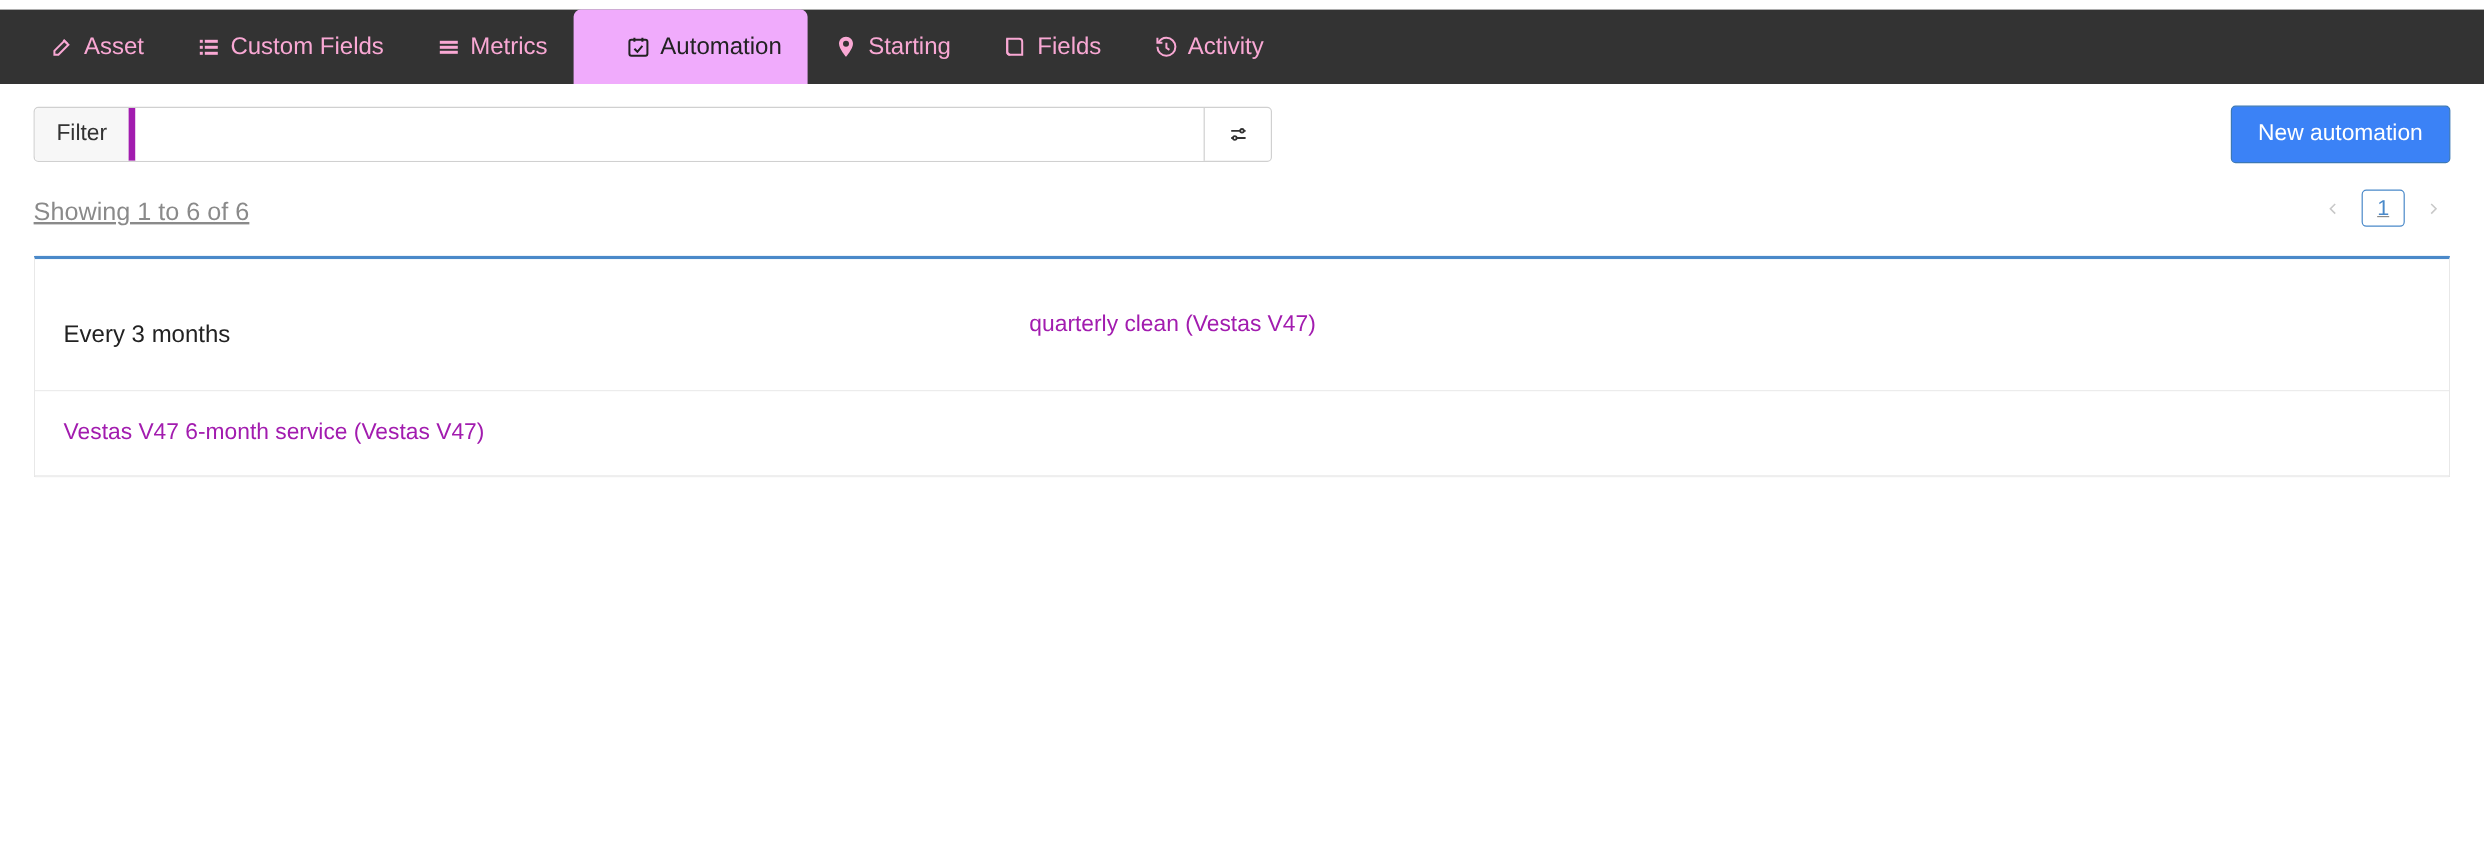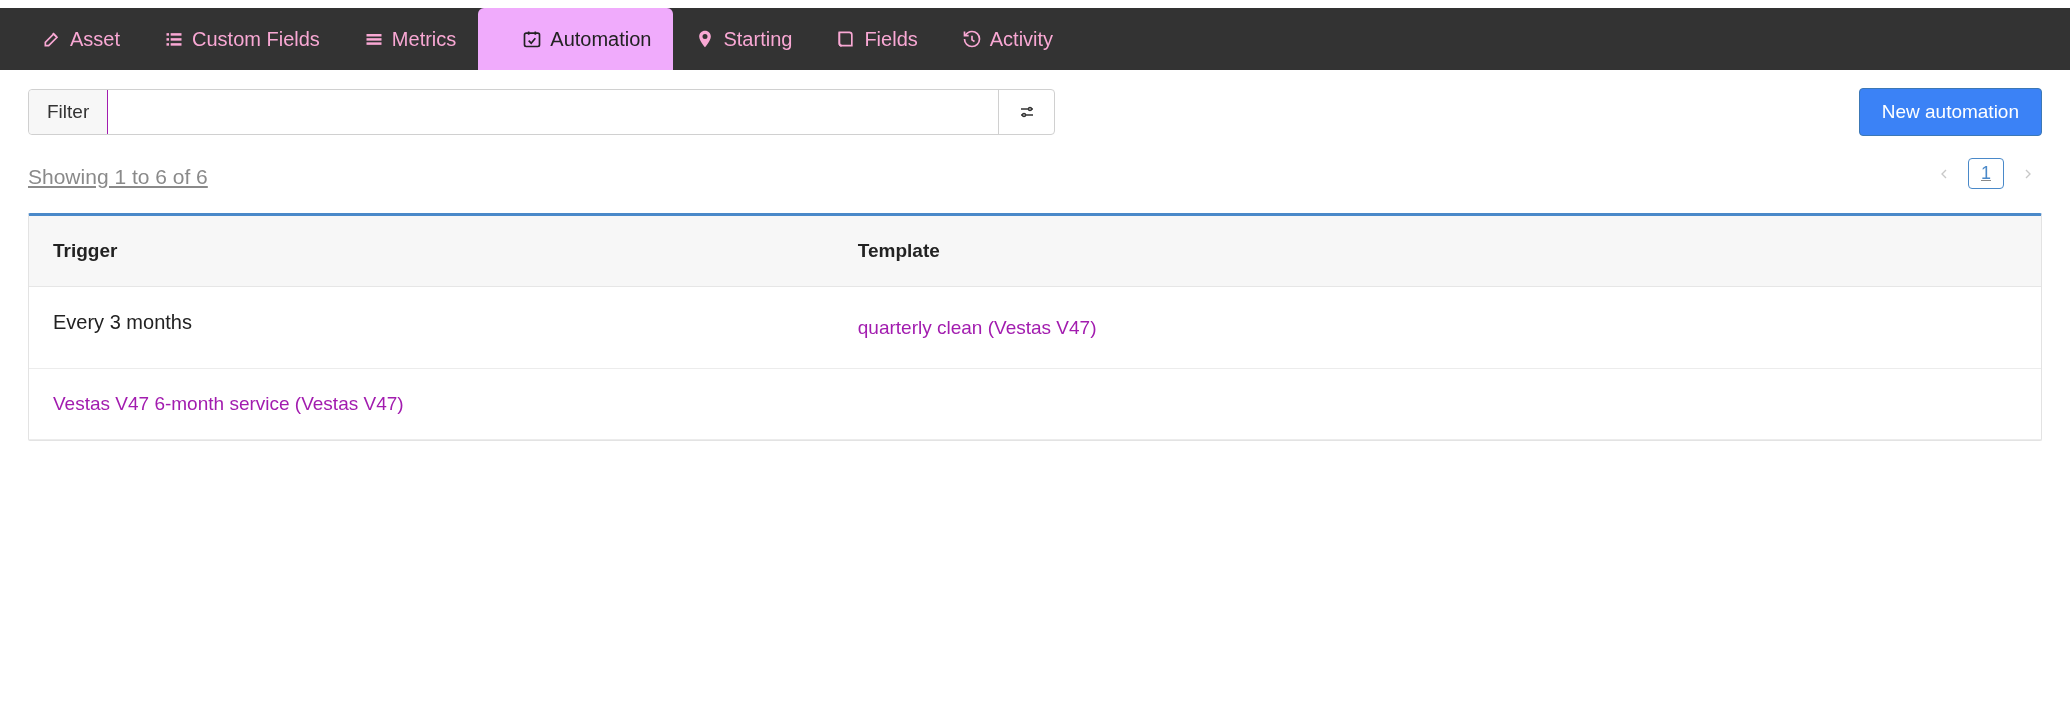--- a/index.html
+++ b/index.html
@@ -3,37 +3,37 @@
 <meta charset="utf-8">
 <style>
 * { box-sizing: border-box; margin: 0; padding: 0; }
 body { font-family: -apple-system, BlinkMacSystemFont, "Segoe UI", Helvetica, Arial, sans-serif; background: #fff; color: #333; }
 .topbar { background: #333333; display: flex; align-items: stretch; padding: 0 20px; height: 62px; margin-top: 8px; }
 .tab { display: flex; align-items: center; gap: 8px; padding: 0 22px; color: #f9a8d4; font-size: 20px; cursor: pointer; }
 .tab.active { background: #f0abfc; color: #222; border-radius: 6px 6px 0 0; padding-left: 44px; }
 .tab .icon { display: inline-flex; width: 20px; height: 20px; }
 .controls { display: flex; align-items: center; padding: 18px 28px 0 28px; gap: 0; }
 .filter-group { display: flex; border: 1px solid #d0d0d0; border-radius: 4px; height: 46px; flex: 0 0 auto; }
-.filter-label { display: flex; align-items: center; padding: 0 18px; background: #f7f7f7; border-right: 1px solid #a21caf; font-size: 19px; color: #333; border-radius: 4px 0 0 4px; text-align: center; }
+.filter-label { display: flex; align-items: center; padding: 0 18px; background: #f7f7f7; border-right: 6px solid #a21caf; font-size: 19px; color: #333; border-radius: 4px 0 0 4px; text-align: center; }
 .filter-input { border: none; outline: none; width: 890px; font-size: 18px; padding: 0 12px; }
 .filter-settings { display: flex; align-items: center; justify-content: center; width: 56px; border-left: 1px solid #d0d0d0; cursor: pointer; }
 .spacer { flex: 1; }
 .new-btn { background: #3b82f6; color: #fff; font-size: 19px; border: none; border-radius: 4px; padding: 12px 22px; cursor: pointer; border: 1px solid #3c78b5; }
 .meta-row { display: flex; align-items: flex-end; padding: 22px 28px 24px 28px; color: #8a8a8a; font-size: 21px; text-decoration: underline; }
 .pager { display: flex; align-items: center; gap: 10px; }
 .pager .arrow { color: #c8c8c8; font-size: 20px; padding: 4px 6px; cursor: pointer; }
 .pager .page { border: 1px solid #4a89c9; color: #4a89c9; border-radius: 4px; padding: 4px 12px; font-size: 18px; cursor: pointer; }
 .table-wrap { margin: 0 28px; border: 1px solid #e3e3e3; border-top: 3px solid #4a89c9; border-radius: 2px; }
 .thead { display: flex; background: #f7f7f7; border-bottom: 1px solid #e6e6e6; }
 .th { padding: 24px 24px; font-weight: 600; font-size: 19px; color: #222; }
 .col-trigger { width: 40%; }
 .col-template { width: 60%; }
 .trow { display: flex; border-bottom: 1px solid #ececec; }
 .td { padding: 24px 24px; font-size: 19px; }
-.td .title { color: #222; font-size: 20px; margin-bottom: 10px; }
+.td .title { color: #222; font-size: 20px; margin-bottom: 10px; margin-top: 28px; }
 .td .sub { color: #9a9a9a; font-size: 18px; }
 .td.template { display: flex; align-items: center; color: #a21caf; }
 svg { display: block; }
 </style>
 </head>
 <body>
 
 <div class="topbar">
   <div class="tab">
     <span class="icon">
@@ -136,24 +136,20 @@
     <span class="page">1</span>
     <span class="arrow">
       <svg viewBox="0 0 24 24" width="16" height="16" fill="none" stroke="currentColor" stroke-width="2">
           <path d="M9 6l6 6-6 6"></path>
         </svg>
     </span>
   </div>
 </div>
 
 <div class="table-wrap">
-  <div class="thead">
-    <div class="th col-trigger">Trigger</div>
-    <div class="th col-template">Template</div>
-  </div>
   <div class="trow">
     <div class="td col-trigger">
       <div class="title">Every 3 months</div>
     </div>
     <div class="td col-template template">quarterly clean (Vestas V47)</div>
   </div>
   <div class="trow">
     <div class="td col-template template">Vestas V47 6-month service (Vestas V47)</div>
   </div>
 </div>

